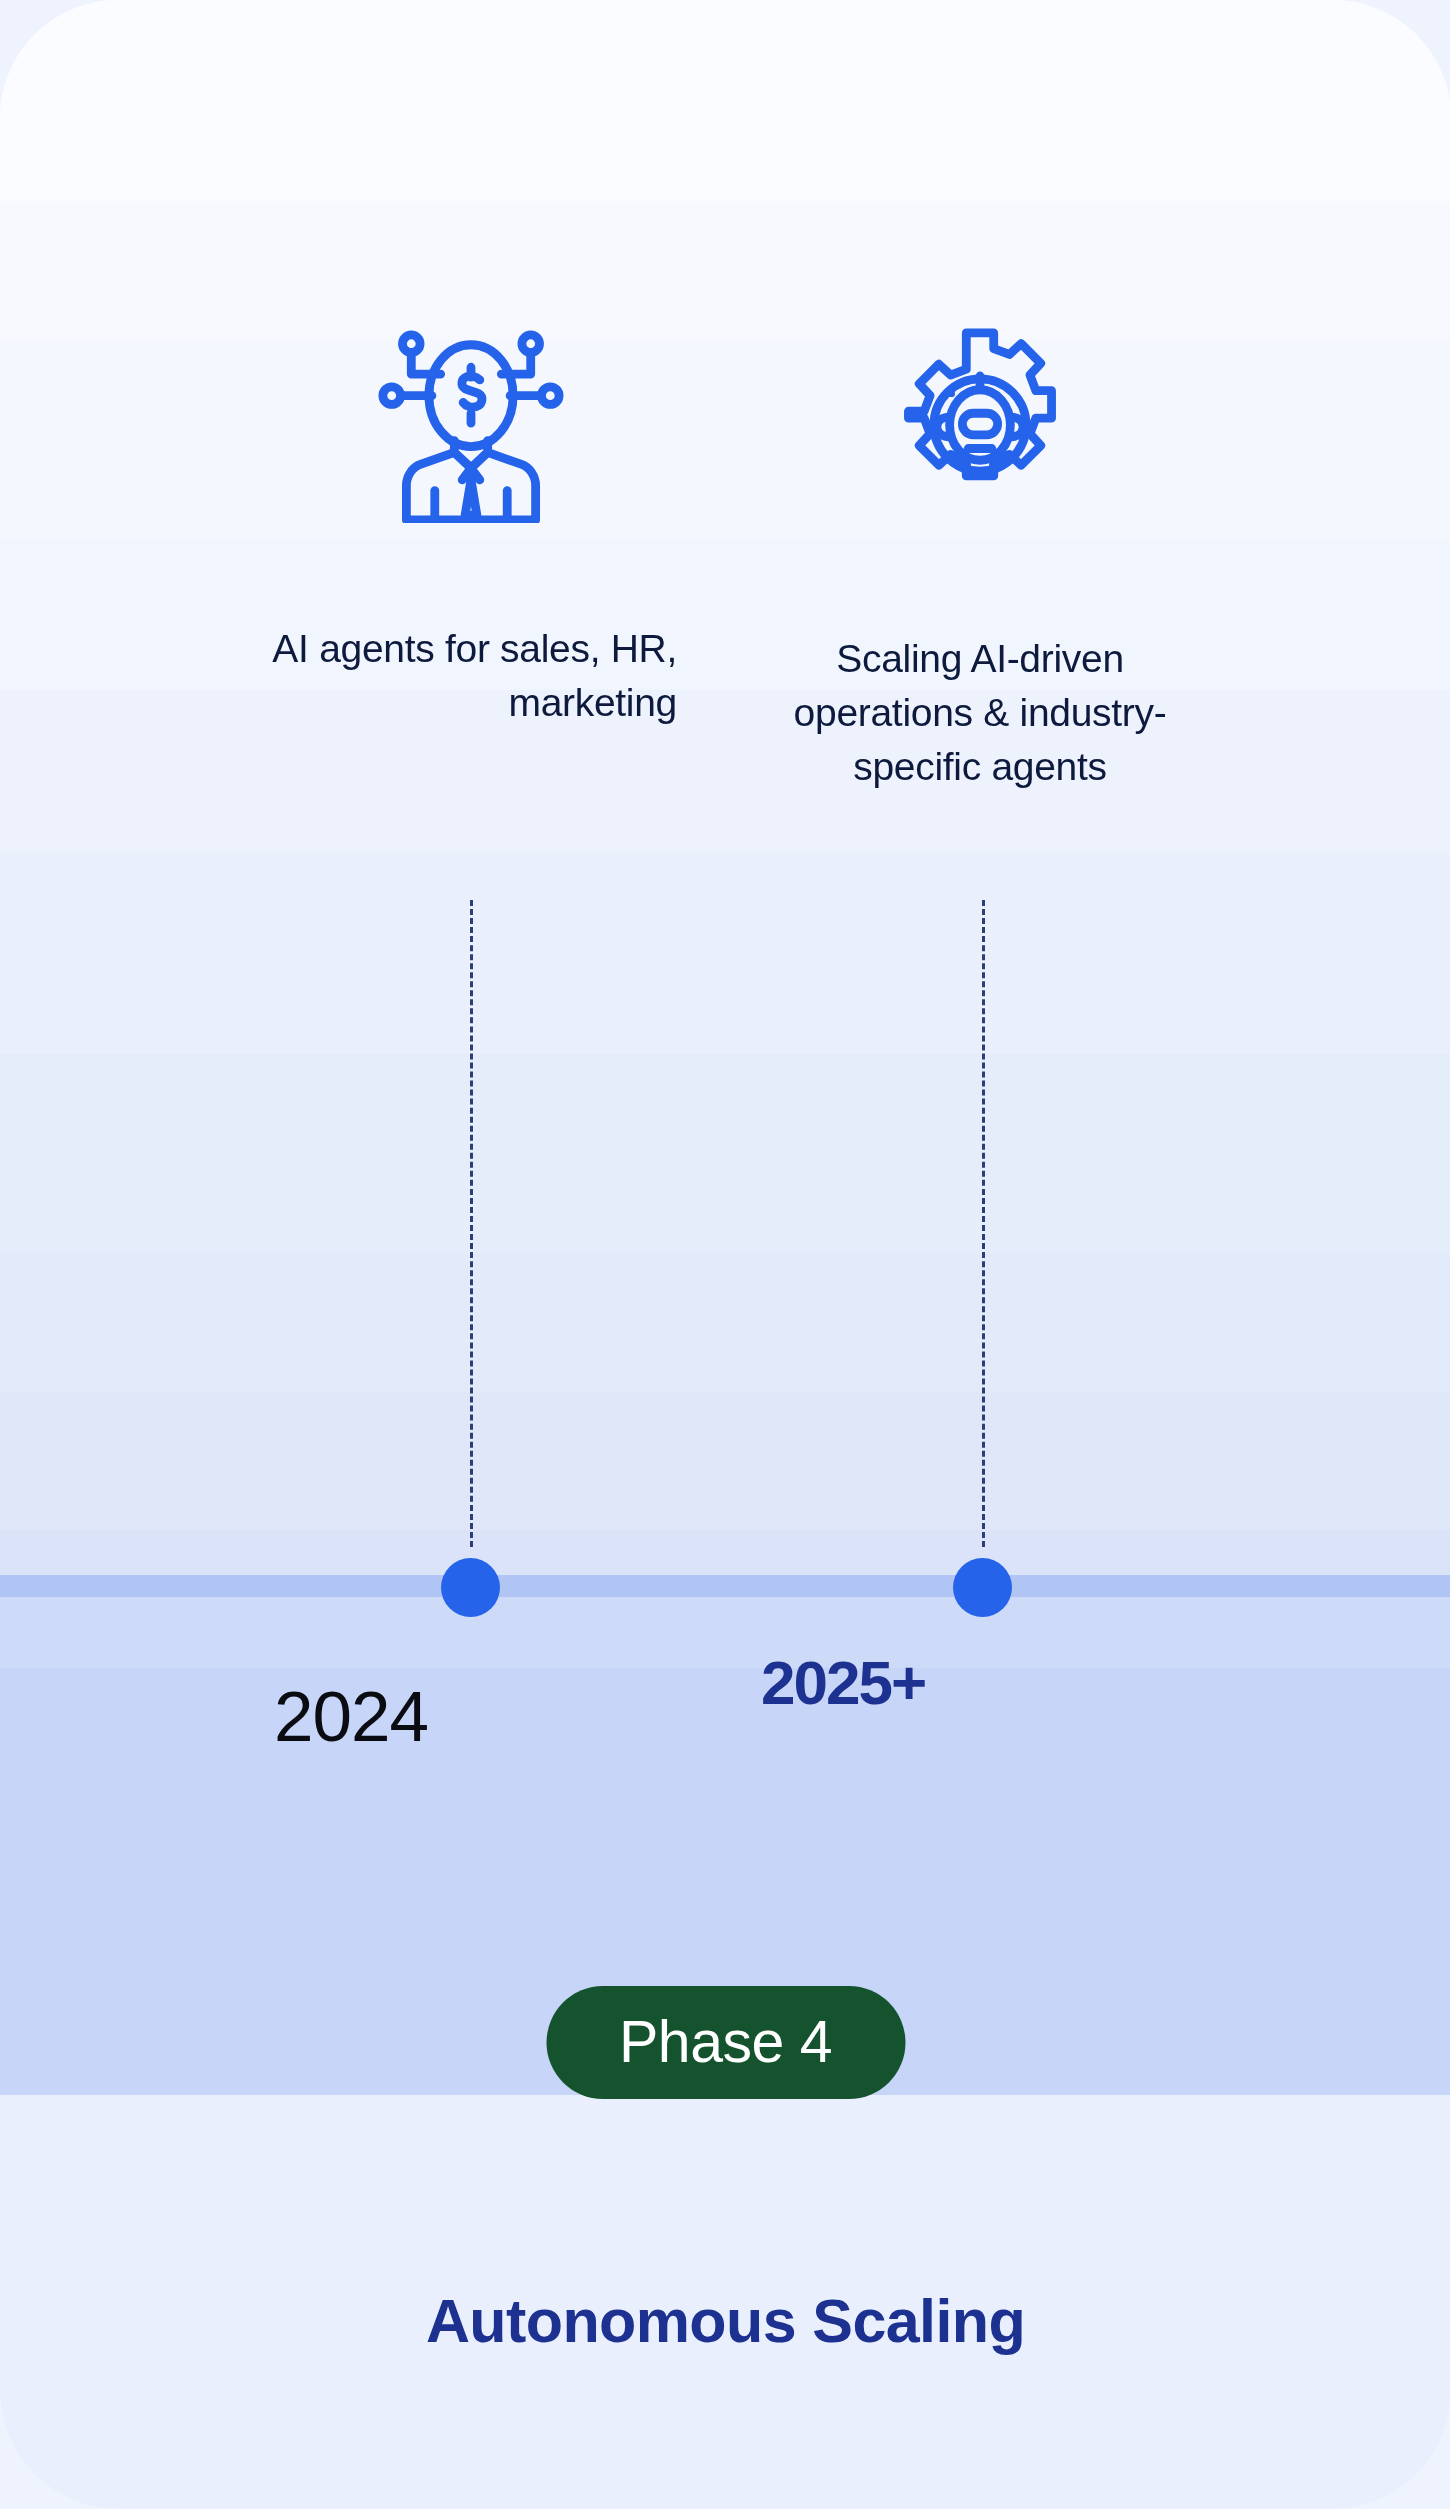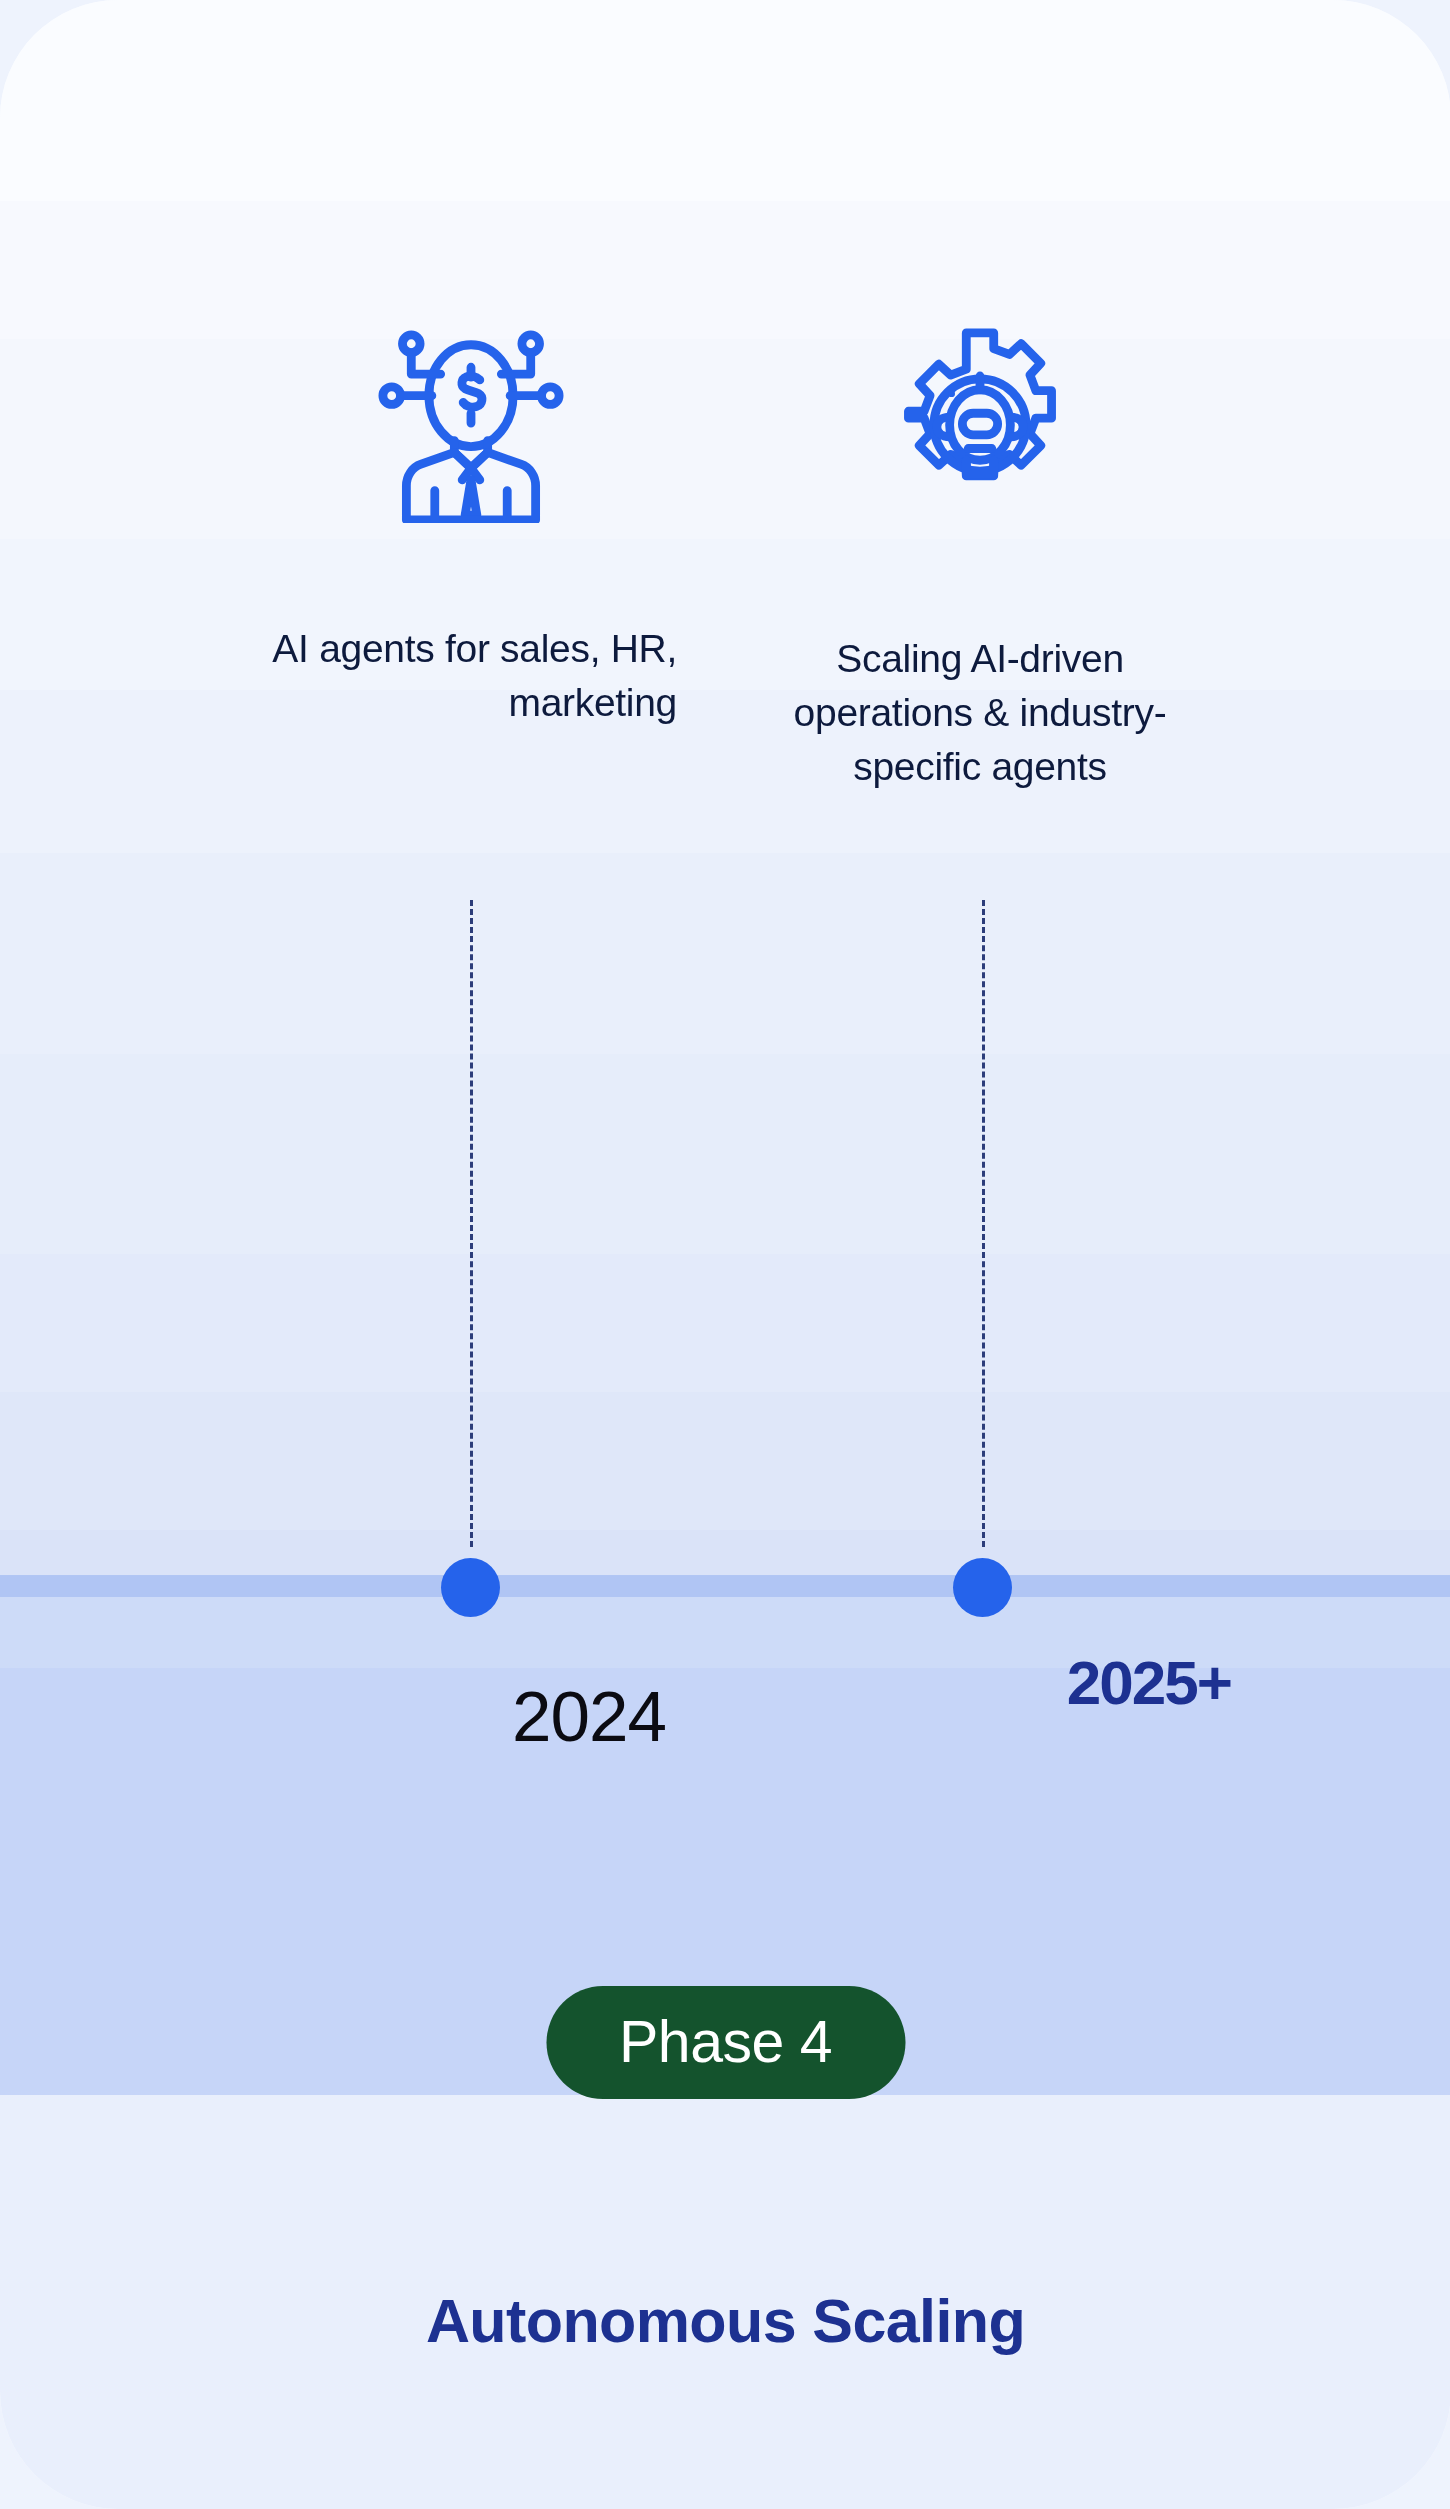--- a/index.html
+++ b/index.html
@@ -122,21 +122,21 @@
     border-radius: 50%;
     background: #2563eb;
     top: 1558px;
   }
   #dot-2024 { left: 441px; }
   #dot-2025 { left: 953px; }
 
   
   .year {
     position: absolute;
-    text-align: right;
+    text-align: left;
     white-space: nowrap;
   }
   #year-2024 {
     left: 274px; width: 392px;
     top: 1676px;
     font-size: 71px;
     font-weight: 400;
     color: #0b0b12;
     letter-spacing: -1px;
   }

